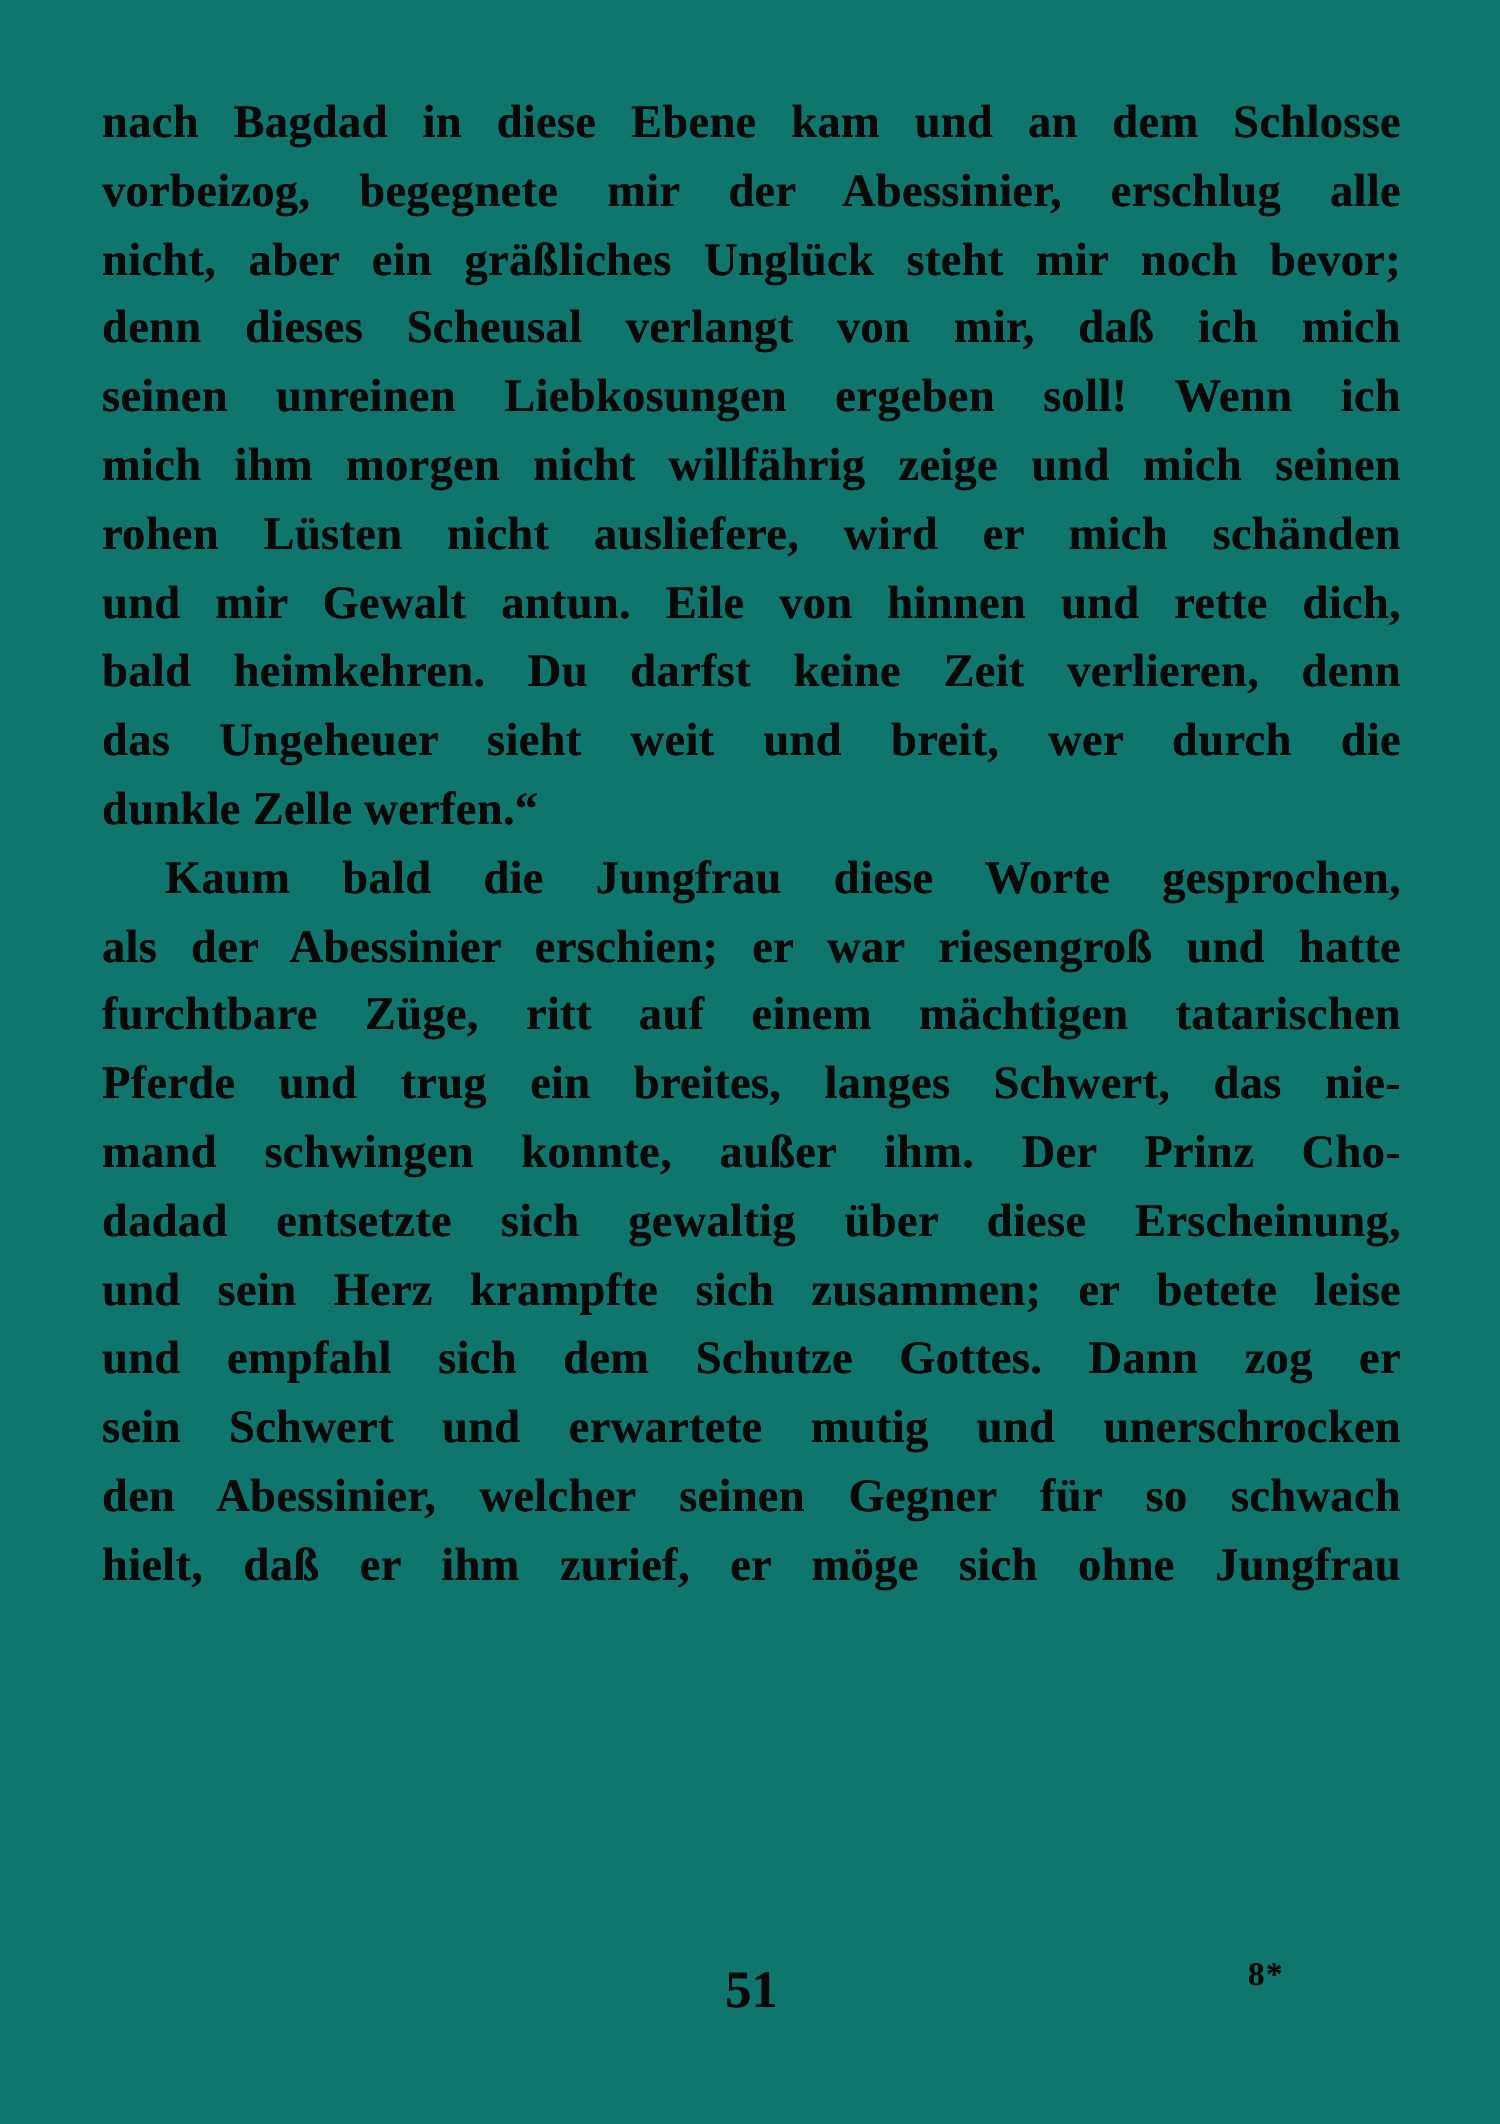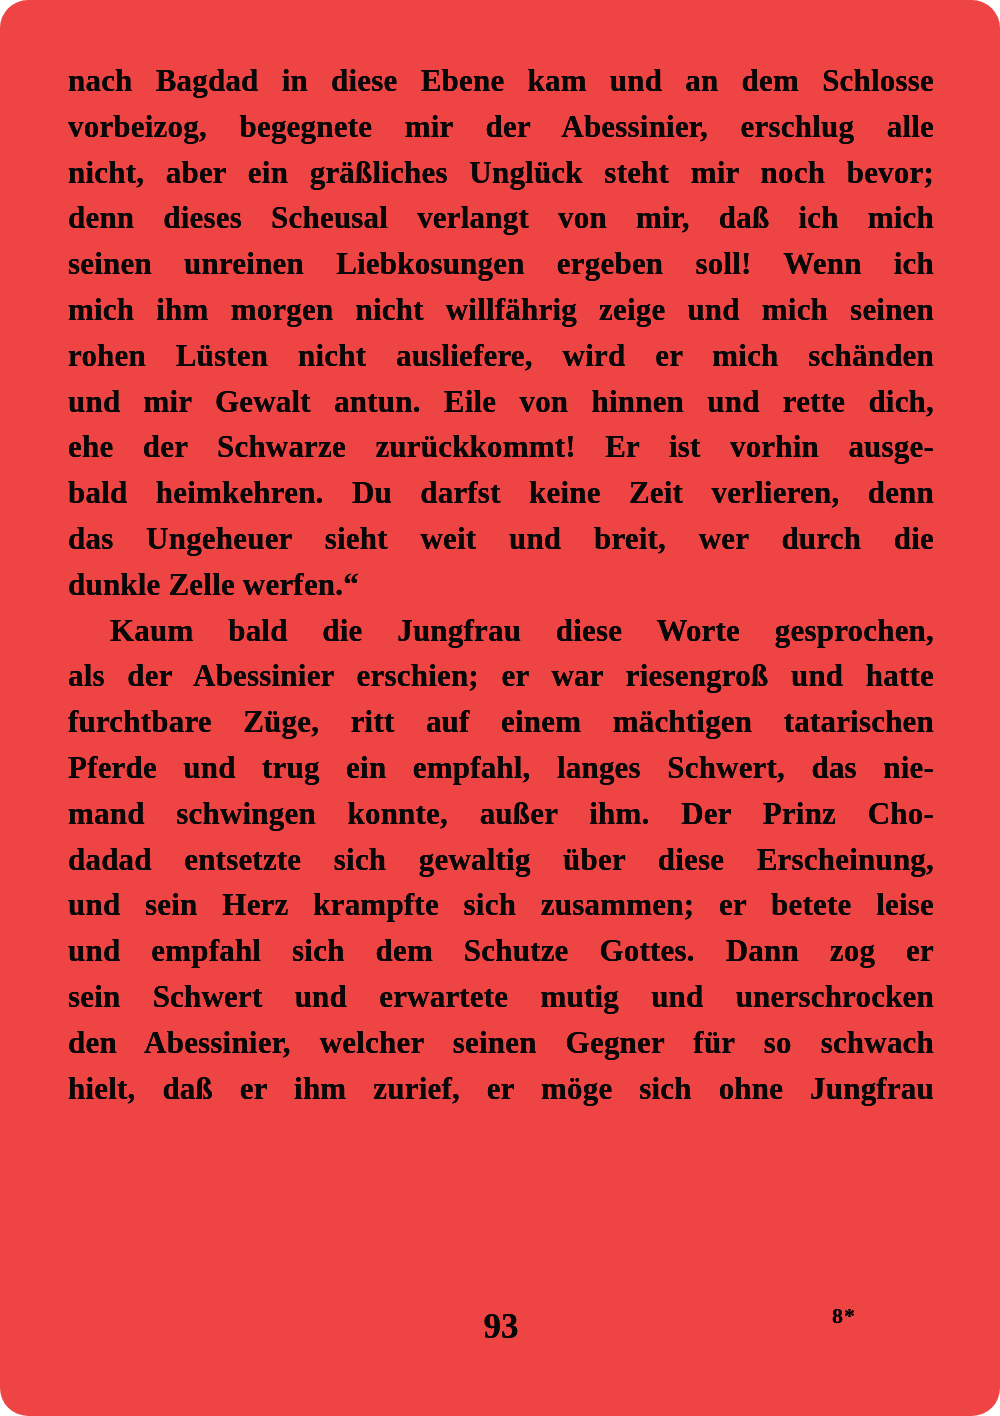--- a/index.html
+++ b/index.html
@@ -4,25 +4,24 @@
 <style>
   html, body {
     margin: 0;
     padding: 0;
     background: #ffffff;
   }
   .page {
     position: relative;
     width: 1000px;
     height: 1416px;
-    background: #ef4444;
+    background: #0f766e;
     overflow: hidden;
     font-family: "Liberation Serif", "DejaVu Serif", serif;
     color: #080808;
-    border-radius: 28px;
   }
   .textblock {
     position: absolute;
     left: 68px;
     top: 58px;
     width: 866px;
   }
   .line {
     font-size: 31px;
     font-weight: 700;
@@ -72,34 +71,33 @@
   <div class="textblock">
 
     <div class="line">nach Bagdad in diese Ebene kam und an dem Schlosse</div>
     <div class="line">vorbeizog, begegnete mir der Abessinier, erschlug alle</div>
     <div class="line">nicht, aber ein gräßliches Unglück steht mir noch bevor;</div>
     <div class="line">denn dieses Scheusal verlangt von mir, daß ich mich</div>
     <div class="line">seinen unreinen Liebkosungen ergeben soll! Wenn ich</div>
     <div class="line">mich ihm morgen nicht willfährig zeige und mich seinen</div>
     <div class="line">rohen Lüsten nicht ausliefere, wird er mich schänden</div>
     <div class="line">und mir Gewalt antun. Eile von hinnen und rette dich,</div>
-    <div class="line">ehe der Schwarze zurückkommt! Er ist vorhin ausge-</div>
     <div class="line">bald heimkehren. Du darfst keine Zeit verlieren, denn</div>
     <div class="line">das Ungeheuer sieht weit und breit, wer durch die</div>
     <div class="line last">dunkle Zelle werfen.“</div>
 
     <div class="line indent">Kaum bald die Jungfrau diese Worte gesprochen,</div>
     <div class="line">als der Abessinier erschien; er war riesengroß und hatte</div>
     <div class="line">furchtbare Züge, ritt auf einem mächtigen tatarischen</div>
-    <div class="line">Pferde und trug ein empfahl, langes Schwert, das nie-</div>
+    <div class="line">Pferde und trug ein breites, langes Schwert, das nie-</div>
     <div class="line">mand schwingen konnte, außer ihm. Der Prinz Cho-</div>
     <div class="line">dadad entsetzte sich gewaltig über diese Erscheinung,</div>
     <div class="line">und sein Herz krampfte sich zusammen; er betete leise</div>
     <div class="line">und empfahl sich dem Schutze Gottes. Dann zog er</div>
     <div class="line">sein Schwert und erwartete mutig und unerschrocken</div>
     <div class="line">den Abessinier, welcher seinen Gegner für so schwach</div>
     <div class="line">hielt, daß er ihm zurief, er möge sich ohne Jungfrau</div>
   </div>
 
-  <div class="folio">93</div>
+  <div class="folio">51</div>
   <div class="signature">8*</div>
 
 </div>
 
 </body></html>

